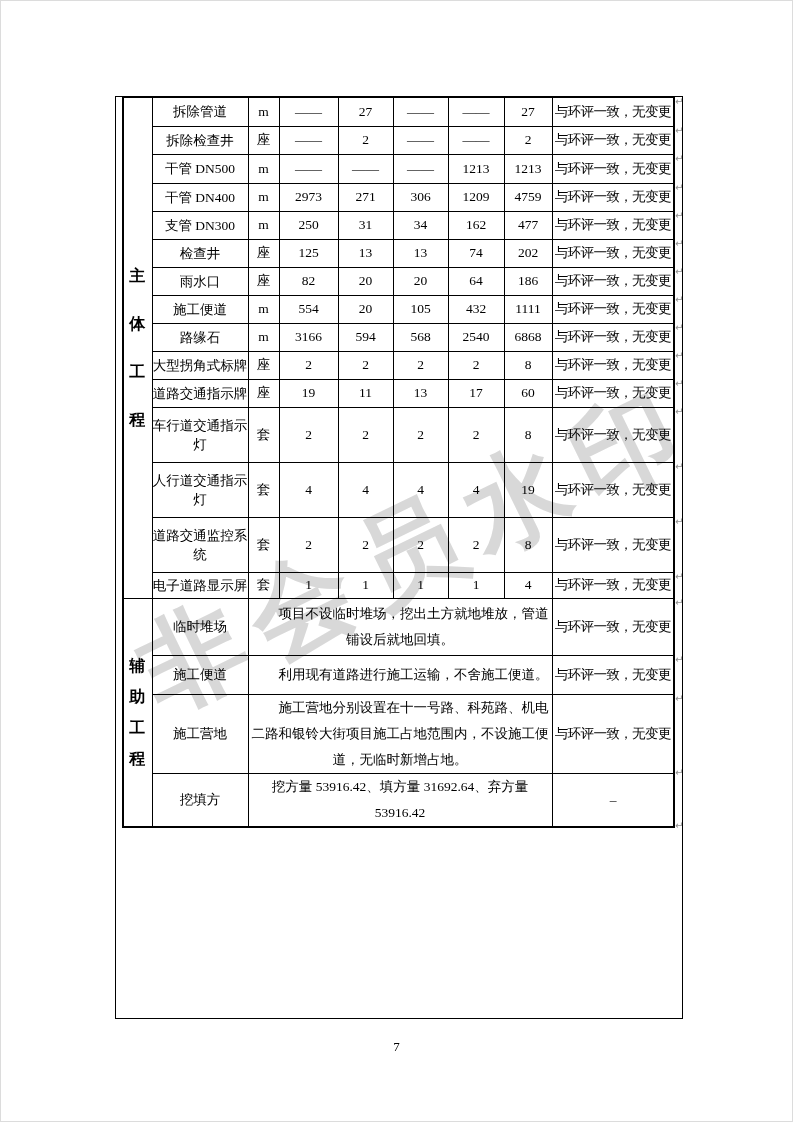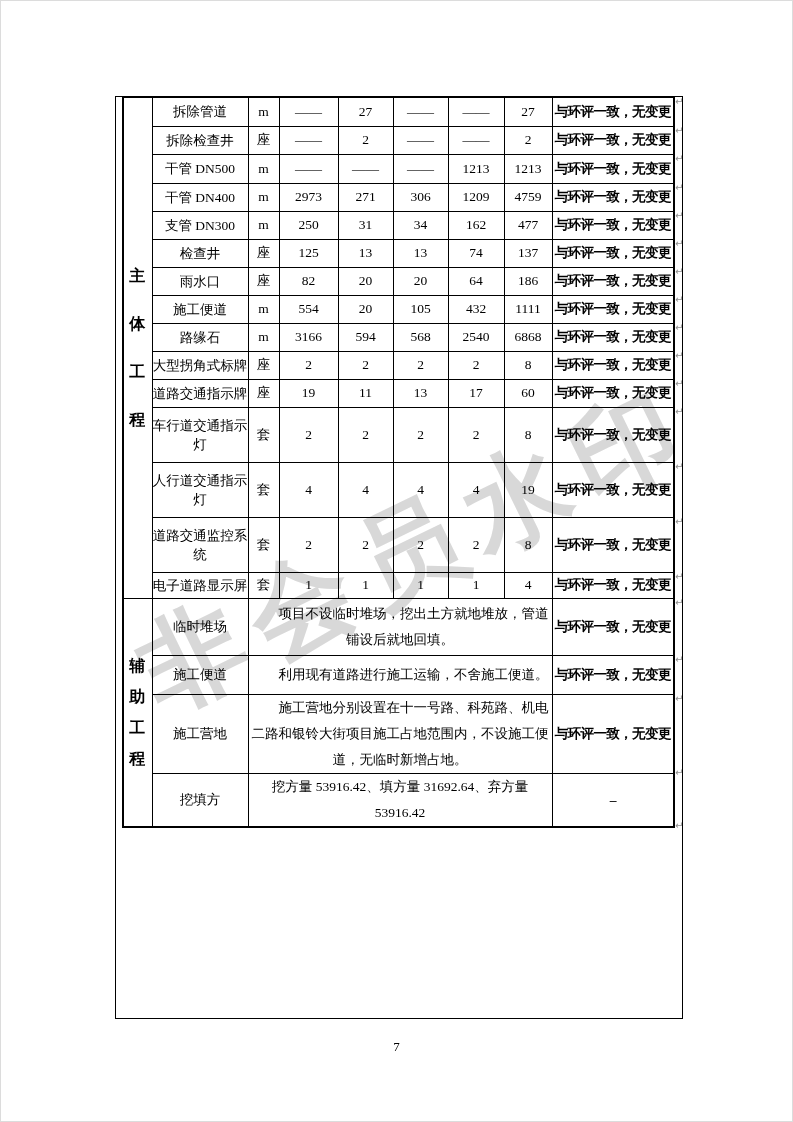--- a/index.html
+++ b/index.html
@@ -26,21 +26,21 @@
     border-collapse:collapse;table-layout:fixed;border:2px solid #000;
     background:transparent;
   }
   .main-table td{
     border:1px solid #000;text-align:center;vertical-align:middle;
     padding:0;font-size:13.5px;overflow:hidden;background:transparent;
   }
   .name{line-height:19px;padding:0 1px;margin-top:32px;}
   .unit{font-size:13px;}
   .num{font-size:13px;}
-  .status{font-size:13px;letter-spacing:-0.6px;padding:0 1px;font-weight:bold;}
+  .status{font-size:13px;letter-spacing:-0.6px;padding:0 1px;}
   .desc{
     text-align:justify;text-indent:2em;padding:2px 5px;line-height:26px;
     font-size:13.5px;
   }
   .desc-center{text-align:center;text-indent:0;}
   .vert{
     width:17px;margin:0 auto;word-break:break-all;font-weight:bold;
     text-align:left;font-size:16px;
   }
   .main-cat{line-height:48px;}
@@ -129,21 +129,21 @@
         <td class="num">477</td>
         <td class="status">与环评一致，无变更</td>
       </tr>
       <tr style="height:28px">
         <td class="name">检查井</td>
         <td class="unit">座</td>
         <td class="num">125</td>
         <td class="num">13</td>
         <td class="num">13</td>
         <td class="num">74</td>
-        <td class="num">137</td>
+        <td class="num">202</td>
         <td class="status">与环评一致，无变更</td>
       </tr>
       <tr style="height:28px">
         <td class="name">雨水口</td>
         <td class="unit">座</td>
         <td class="num">82</td>
         <td class="num">20</td>
         <td class="num">20</td>
         <td class="num">64</td>
         <td class="num">186</td>

